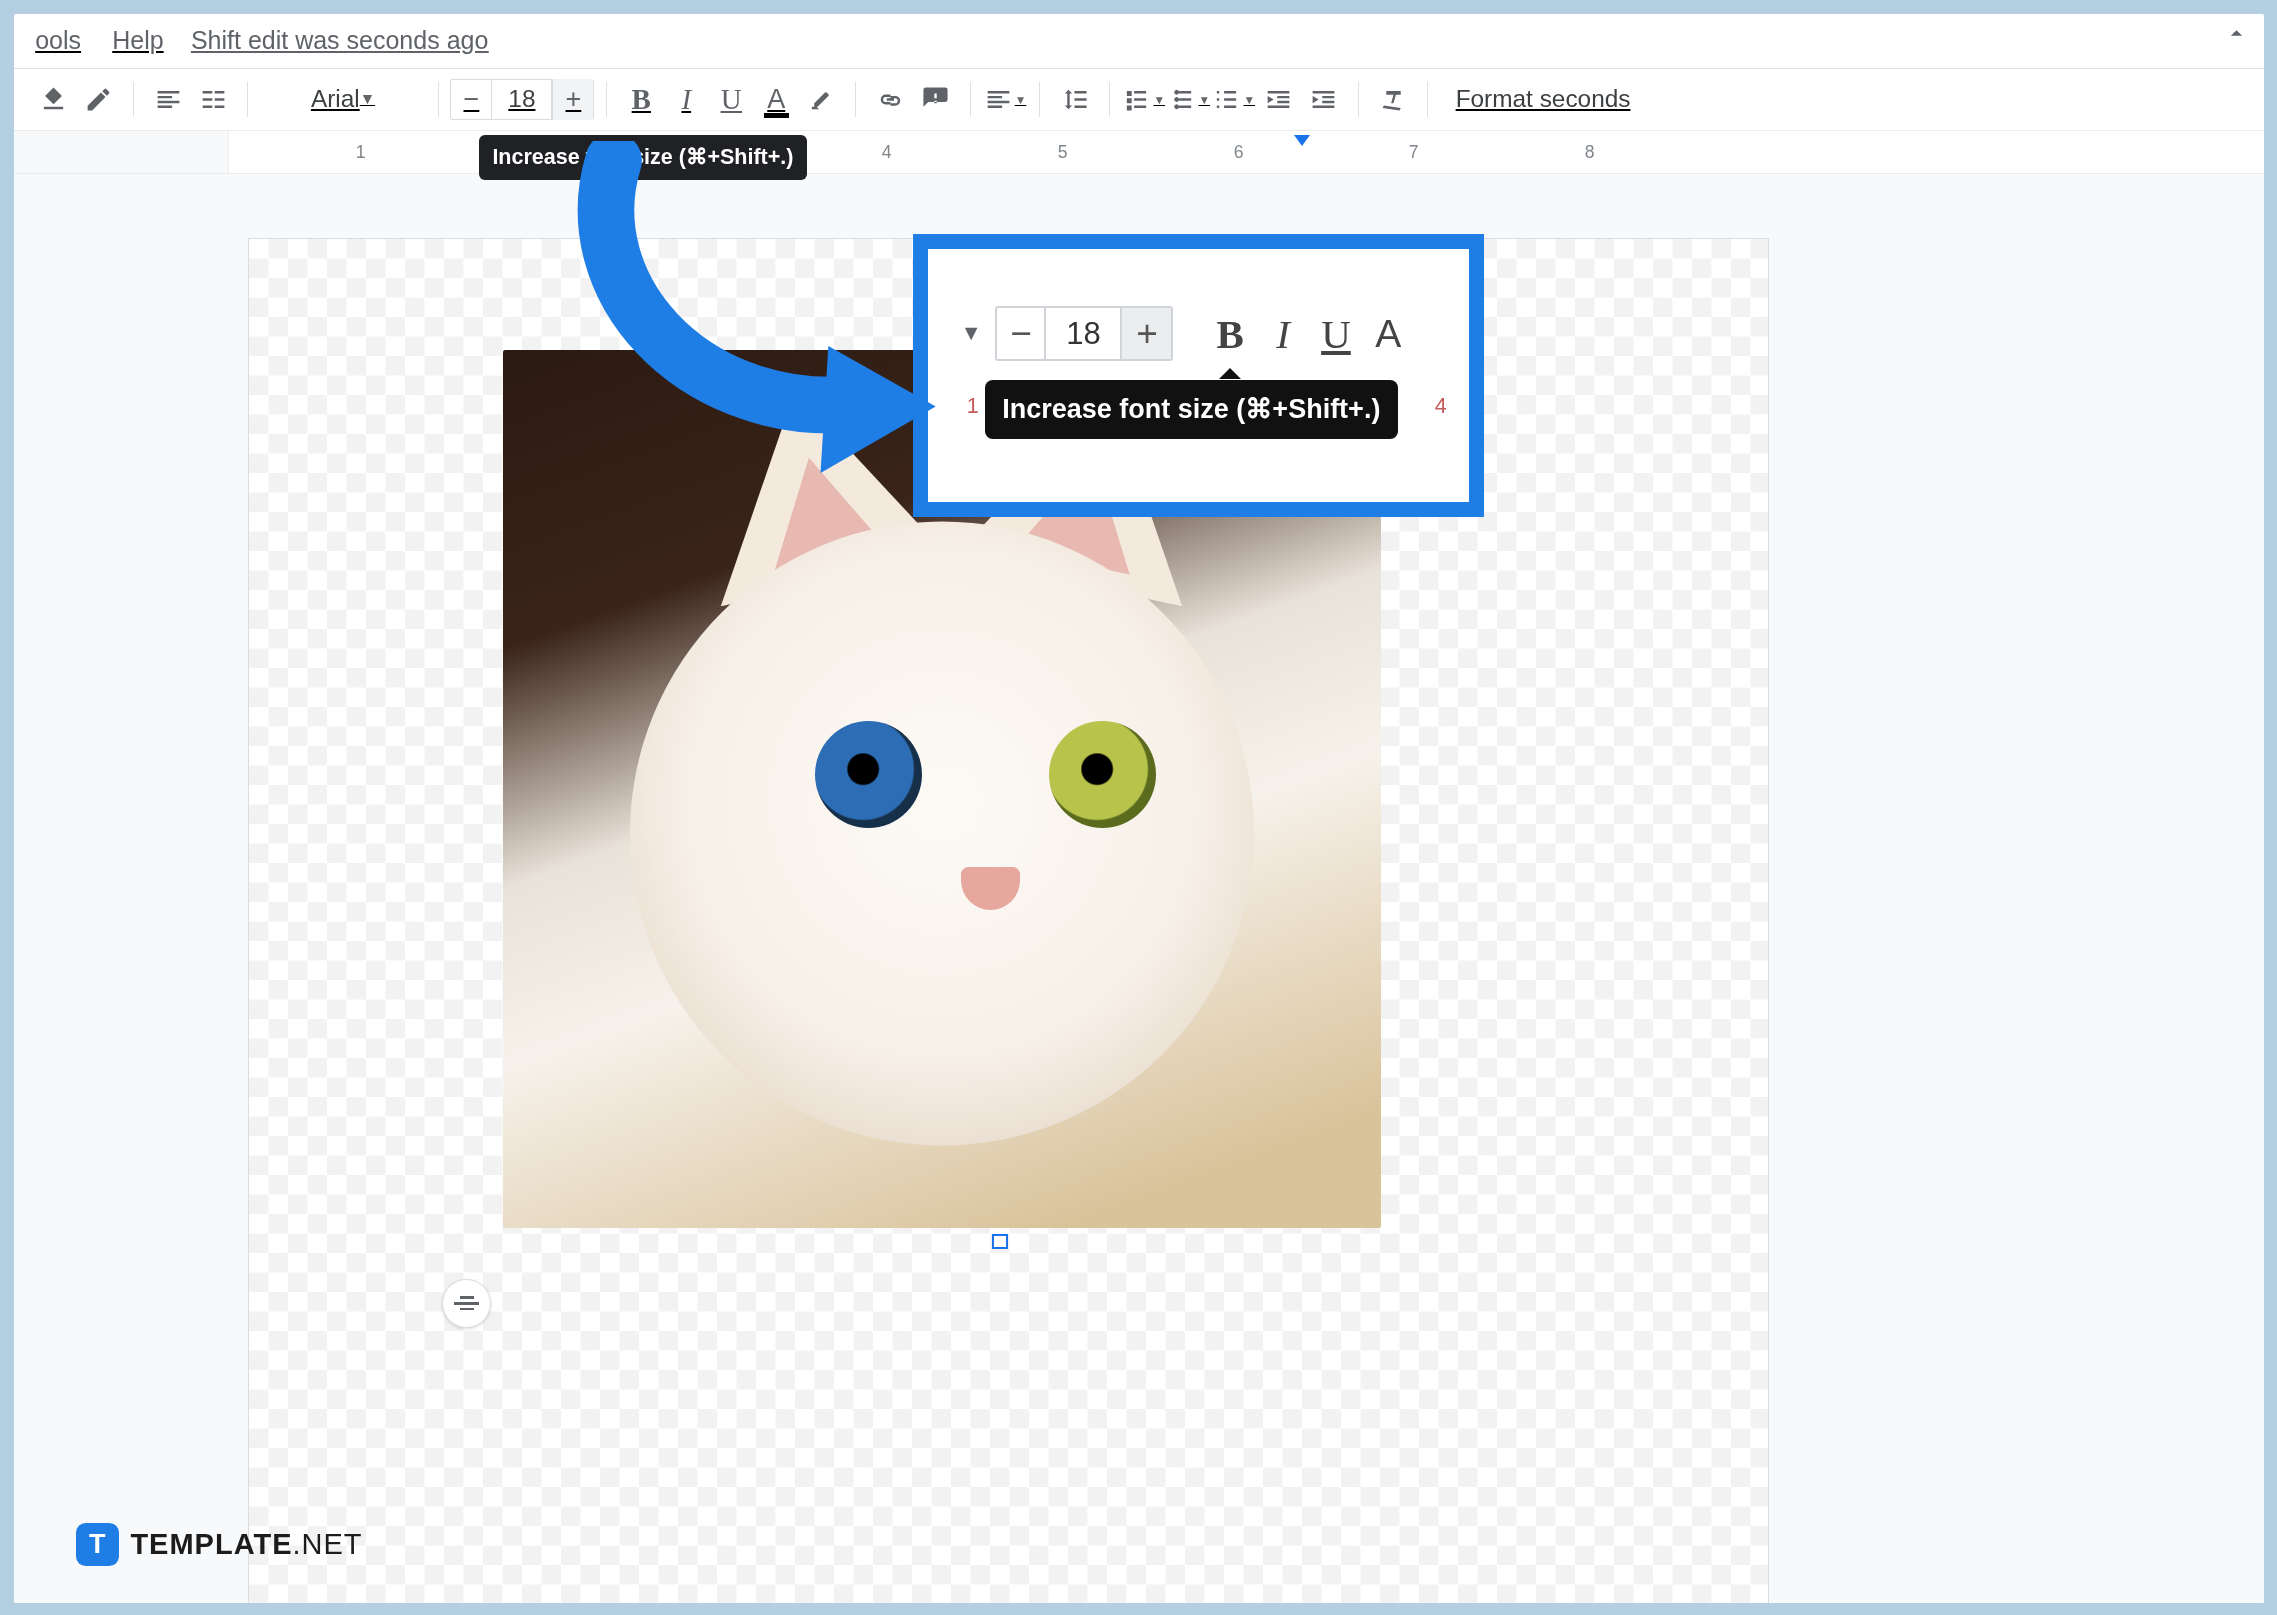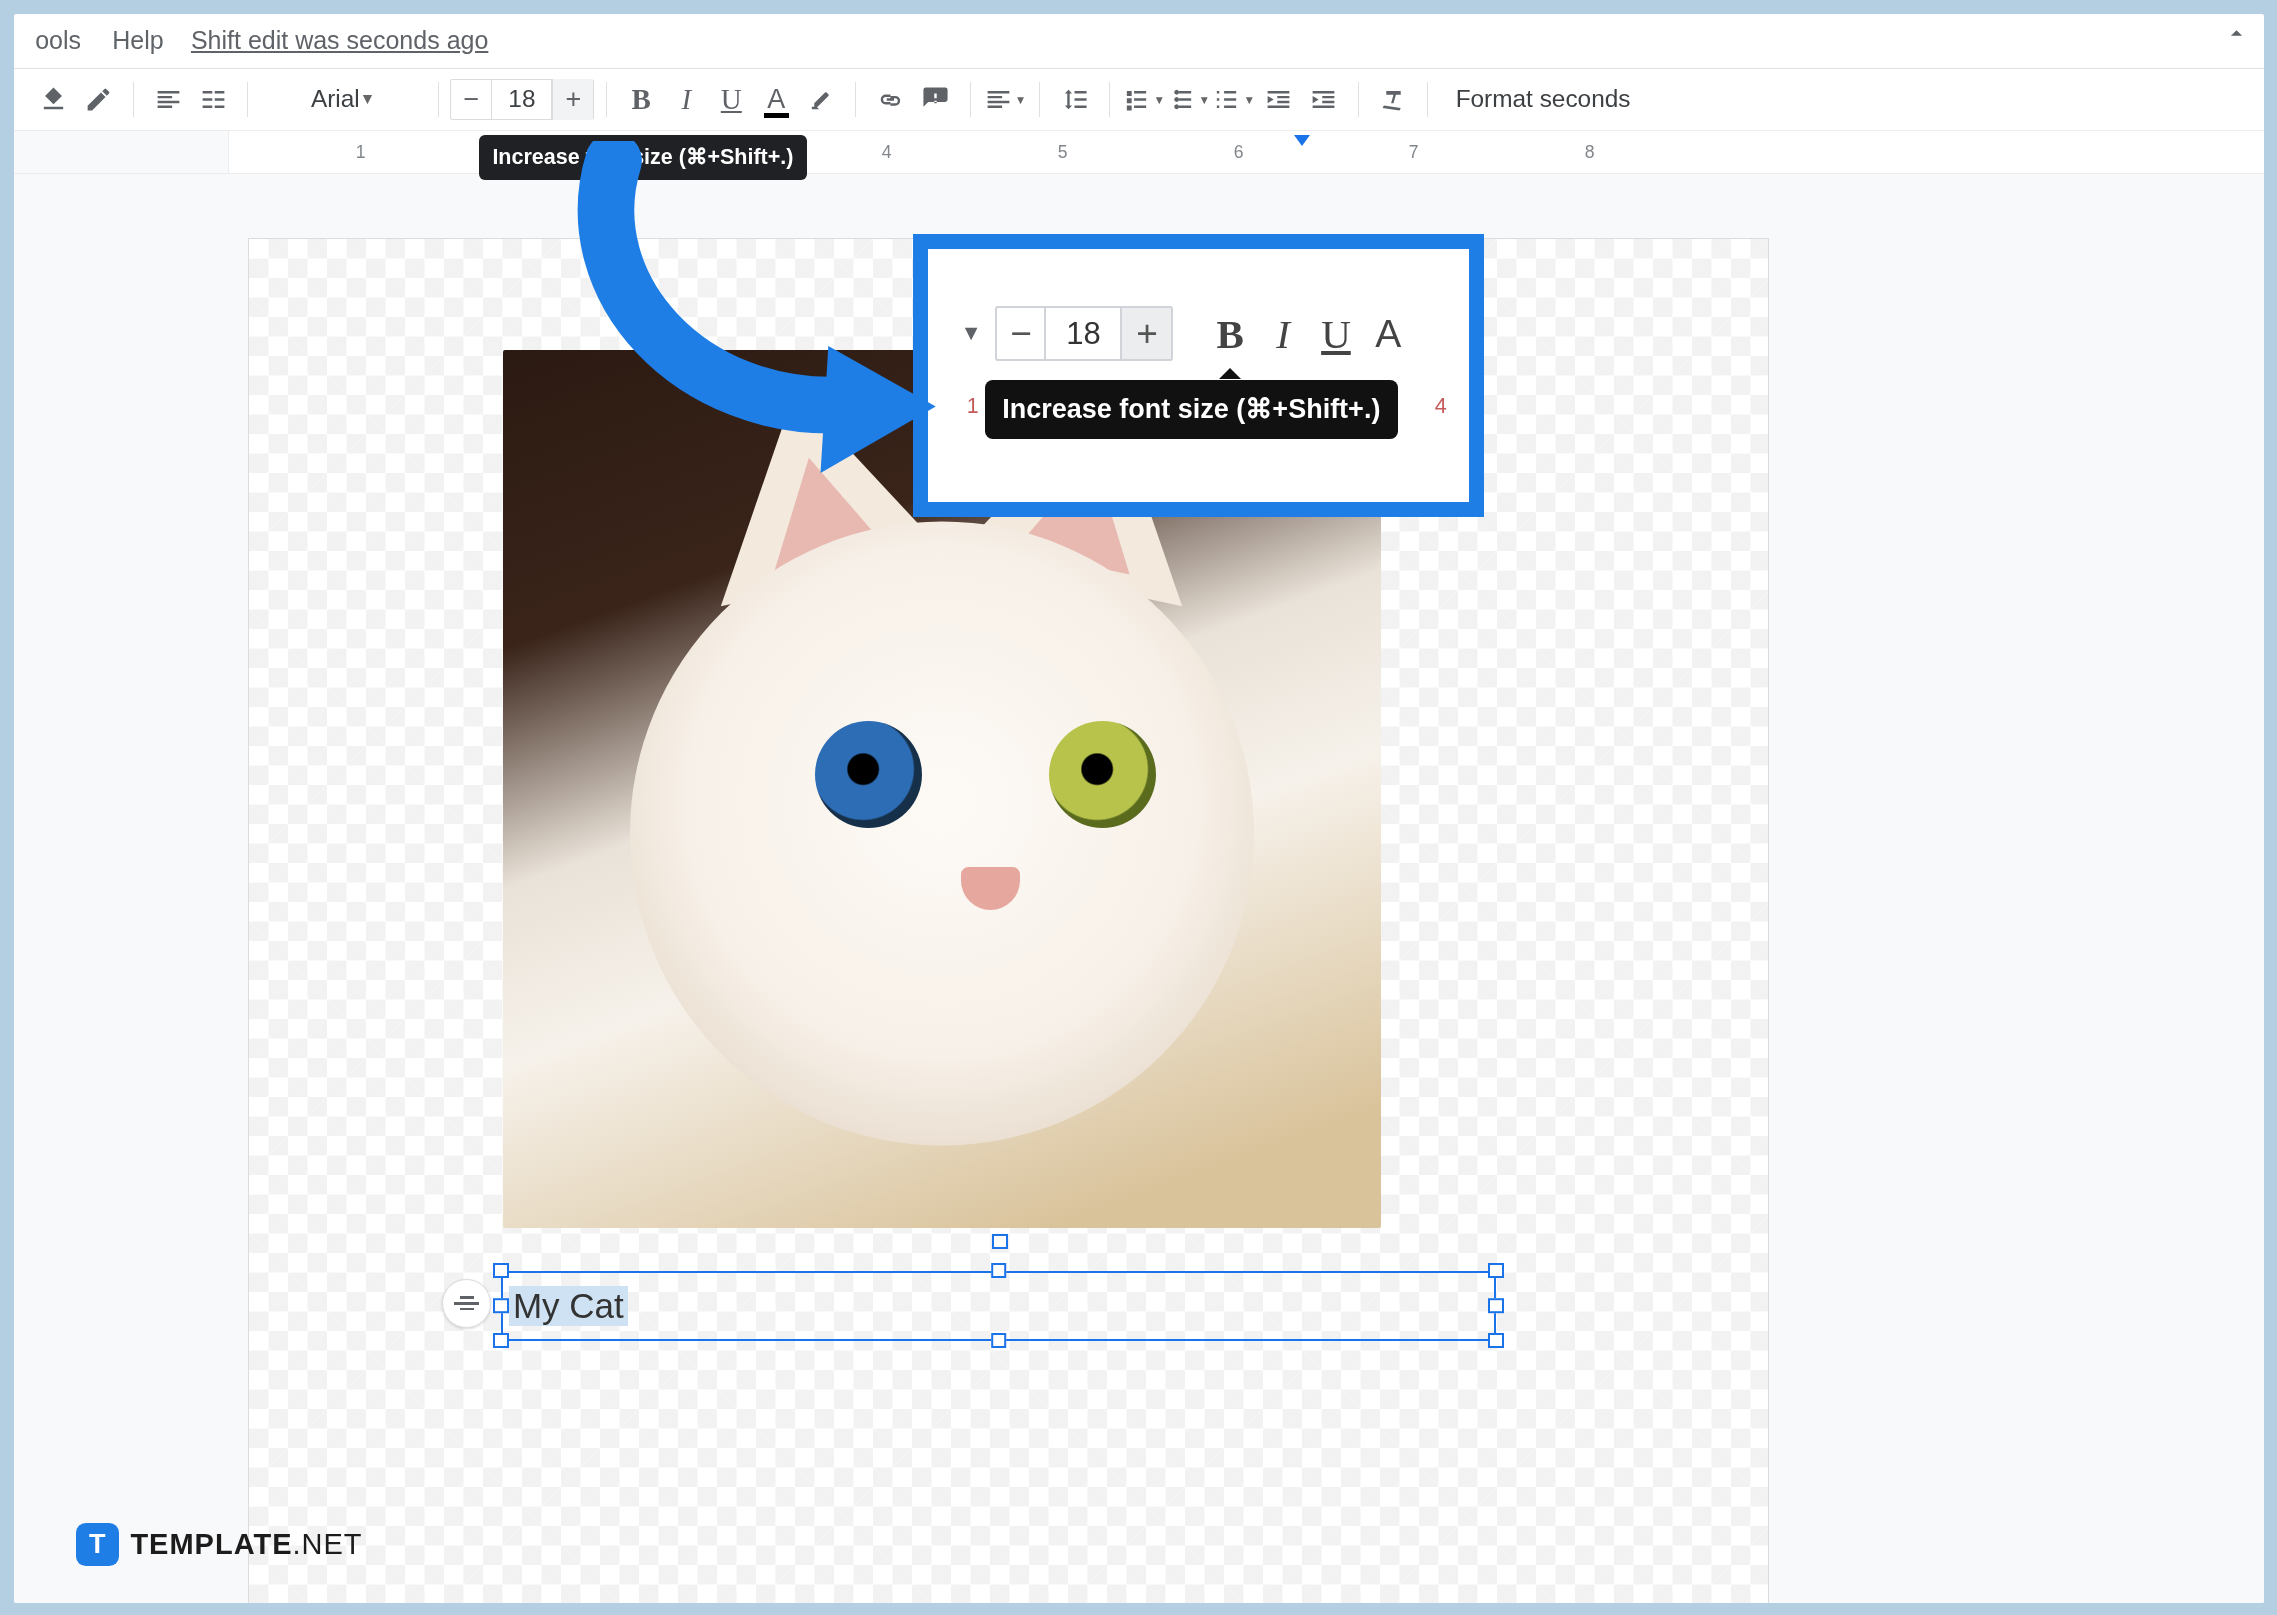--- a/index.html
+++ b/index.html
@@ -18,20 +18,21 @@
     background: #b5cfe2;
     padding: 13.7px;
   }
   .app-window {
     position: relative;
     width: 2250px;
     height: 1589px;
     background: #fff;
     border-radius: 2px;
     overflow: hidden;
+    text-decoration: underline;
   }
   
   .collapse-chevron {
     position: absolute;
     top: 5.9px;
     right: 13.7px;
     font-size: 27px;
     color: #5f6368;
   }
   
@@ -476,31 +477,20 @@
             <div class="ear-l"></div>
             <div class="ear-r"></div>
             <div class="cat-shape"></div>
             <div class="eye-l"></div>
             <div class="eye-r"></div>
             <div class="nose"></div>
           </div>
 
           <div class="sel-handle" style="left:743px; top:995px;"></div>
 
-          <div class="caption-box">
-            <span class="text">My Cat</span>
-            <span class="handle h-tl"></span>
-            <span class="handle h-tm"></span>
-            <span class="handle h-tr"></span>
-            <span class="handle h-ml"></span>
-            <span class="handle h-mr"></span>
-            <span class="handle h-bl"></span>
-            <span class="handle h-bm"></span>
-            <span class="handle h-br"></span>
-          </div>
 
           <div class="drag-badge">
             <div class="line short"></div>
             <div class="line"></div>
             <div class="line short"></div>
           </div>
 
         </div>
       </div>
     </div>

